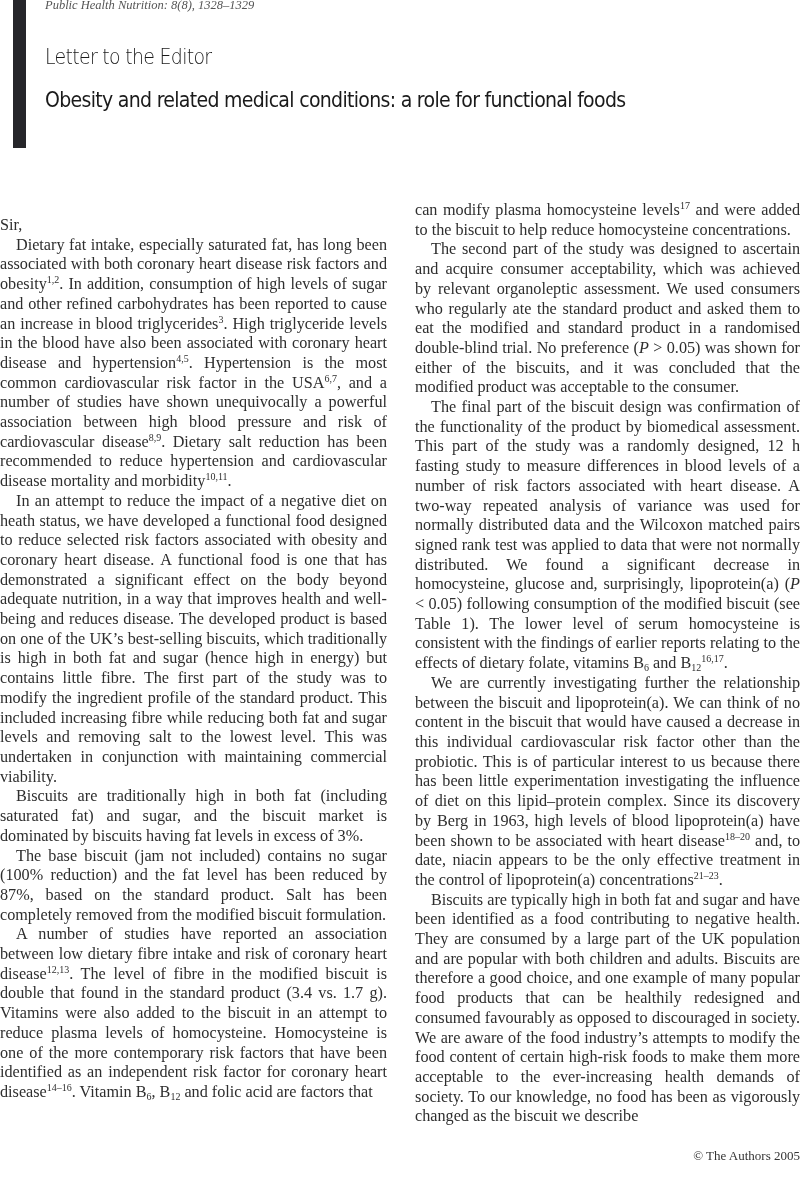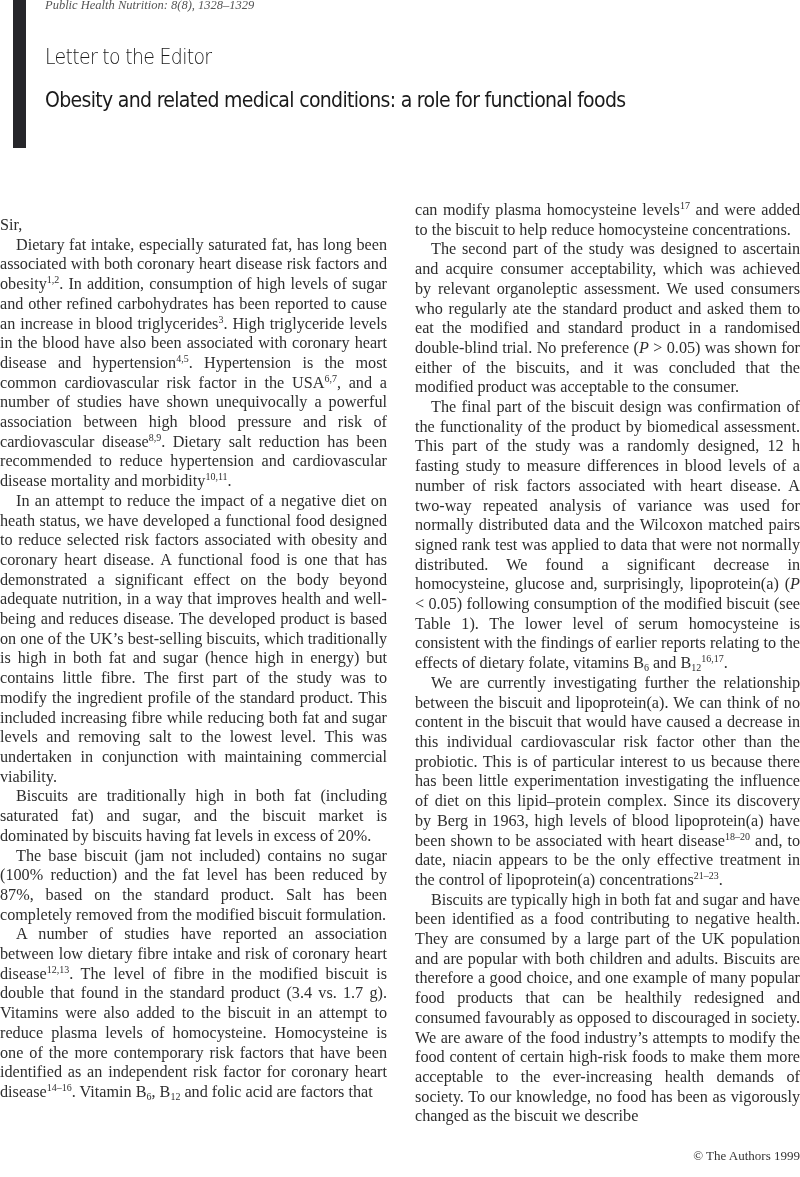--- a/index.html
+++ b/index.html
@@ -22,26 +22,26 @@
 
 <div class="bar"></div>
 <div class="journal">Public Health Nutrition: 8(8), 1328–1329</div>
 <div class="section">Letter to the Editor</div>
 <div class="title">Obesity and related medical conditions: a role for functional foods</div>
 
 <div class="col left">
   <p class="noindent">Sir,</p>
   <p><span>Dietary fat intake, especially saturated fat, has long been associated with both coronary heart disease risk factors and obesity</span><sup>1,2</sup><span>. In addition, consumption of high levels of sugar and other refined carbohydrates has been reported to cause an increase in blood triglycerides</span><sup>3</sup><span>. High triglyceride levels in the blood have also been associated with coronary heart disease and hypertension</span><sup>4,5</sup><span>. Hyper­tension is the most common cardiovascular risk factor in the USA</span><sup>6,7</sup><span>, and a number of studies have shown unequivocally a powerful association between high blood pressure and risk of cardiovascular disease</span><sup>8,9</sup><span>. Dietary salt reduction has been recommended to reduce hypertension and cardiovascular disease mortality and morbidity</span><sup>10,11</sup><span>.</span></p>
   <p>In an attempt to reduce the impact of a negative diet on heath status, we have developed a functional food designed to reduce selected risk factors associated with obesity and coronary heart disease. A functional food is one that has demonstrated a significant effect on the body beyond adequate nutrition, in a way that improves health and well-being and reduces disease. The developed product is based on one of the UK’s best-selling biscuits, which traditionally is high in both fat and sugar (hence high in energy) but contains little fibre. The first part of the study was to modify the ingredient profile of the standard product. This included increasing fibre while reducing both fat and sugar levels and removing salt to the lowest level. This was undertaken in conjunction with maintain­ing commercial viability.</p>
-  <p>Biscuits are traditionally high in both fat (including saturated fat) and sugar, and the biscuit market is dominated by biscuits having fat levels in excess of 20%.</p>
+  <p>Biscuits are traditionally high in both fat (including saturated fat) and sugar, and the biscuit market is dominated by biscuits having fat levels in excess of 3%.</p>
   <p>The base biscuit (jam not included) contains no sugar (100% reduction) and the fat level has been reduced by 87%, based on the standard product. Salt has been completely removed from the modified biscuit formulation.</p>
   <p><span>A number of studies have reported an association between low dietary fibre intake and risk of coronary heart disease</span><sup>12,13</sup><span>. The level of fibre in the modified biscuit is double that found in the standard product (3.4 vs. 1.7 g). Vitamins were also added to the biscuit in an attempt to reduce plasma levels of homocysteine. Homocysteine is one of the more contemporary risk factors that have been identified as an independent risk factor for coronary heart disease</span><sup>14–16</sup><span>. Vitamin B</span><sub>6</sub><span>, B</span><sub>12</sub><span> and folic acid are factors that</span></p>
 </div>
 
 <div class="col right">
   <p class="noindent"><span>can modify plasma homocysteine levels</span><sup>17</sup><span> and were added to the biscuit to help reduce homocysteine concentrations.</span></p>
   <p><span>The second part of the study was designed to ascertain and acquire consumer acceptability, which was achieved by relevant organoleptic assessment. We used consumers who regularly ate the standard product and asked them to eat the modified and standard product in a randomised double-blind trial. No preference (</span><i>P</i><span> &gt; 0.05) was shown for either of the biscuits, and it was concluded that the modified product was acceptable to the consumer.</span></p>
   <p><span>The final part of the biscuit design was confirmation of the functionality of the product by biomedical assessment. This part of the study was a randomly designed, 12 h fasting study to measure differences in blood levels of a number of risk factors associated with heart disease. A two-way repeated analysis of variance was used for normally distributed data and the Wilcoxon matched pairs signed rank test was applied to data that were not normally distributed. We found a significant decrease in homocysteine, glucose and, surprisingly, lipoprotein(a) (</span><i>P</i><span> &lt; 0.05) following consumption of the modified biscuit (see Table 1). The lower level of serum homocysteine is consistent with the findings of earlier reports relating to the effects of dietary folate, vitamins B</span><sub>6</sub><span> and B</span><sub>12</sub><sup>16,17</sup><span>.</span></p>
   <p><span>We are currently investigating further the relationship between the biscuit and lipoprotein(a). We can think of no content in the biscuit that would have caused a decrease in this individual cardiovascular risk factor other than the probiotic. This is of particular interest to us because there has been little experimentation investigating the influence of diet on this lipid–protein complex. Since its discovery by Berg in 1963, high levels of blood lipoprotein(a) have been shown to be associated with heart disease</span><sup>18–20</sup><span> and, to date, niacin appears to be the only effective treatment in the control of lipoprotein(a) concentrations</span><sup>21–23</sup><span>.</span></p>
   <p>Biscuits are typically high in both fat and sugar and have been identified as a food contributing to negative health. They are consumed by a large part of the UK population and are popular with both children and adults. Biscuits are therefore a good choice, and one example of many popular food products that can be healthily redesigned and consumed favourably as opposed to discouraged in society. We are aware of the food industry’s attempts to modify the food content of certain high-risk foods to make them more acceptable to the ever-increasing health demands of society. To our knowledge, no food has been as vigorously changed as the biscuit we describe</p>
 </div>
 
-<div class="copyright">© The Authors 1999</div>
+<div class="copyright">© The Authors 2005</div>
 
 </body></html>

